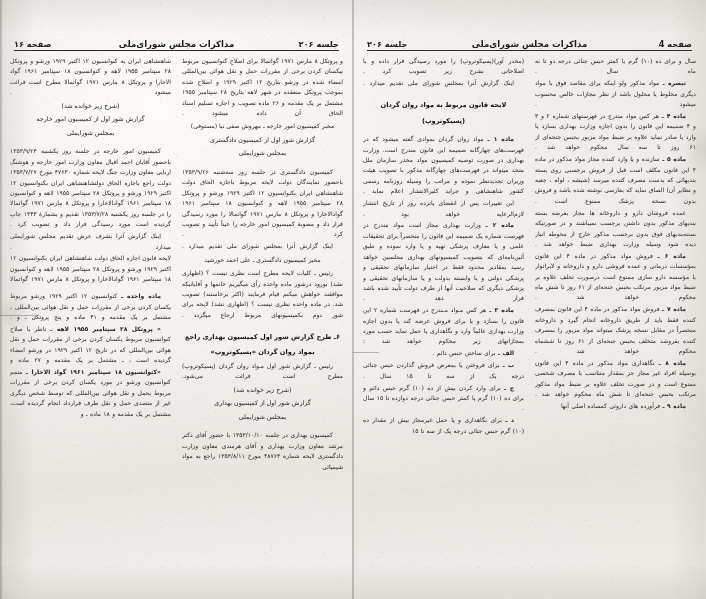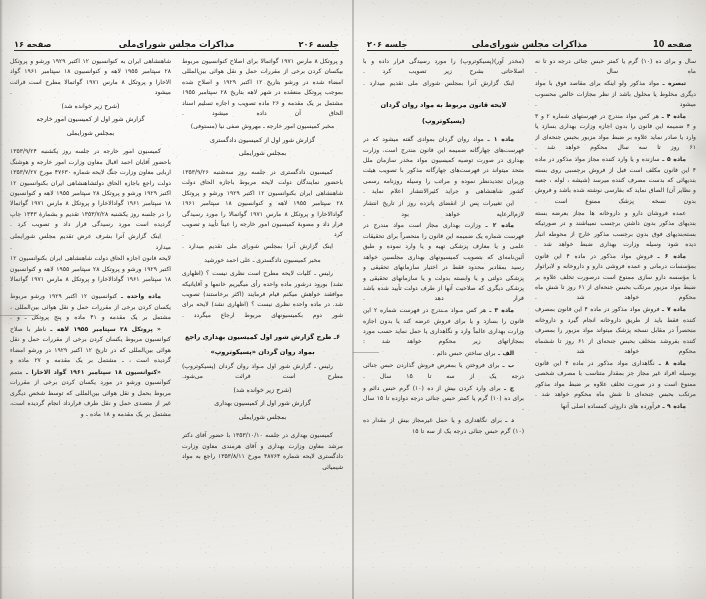--- a/index.html
+++ b/index.html
@@ -213,21 +213,21 @@
 <div id="scan">
 
   <div class="paper-base"></div>
   <div class="speckle"></div>
 
   <div class="spread">
 
     <div class="page">
 
       <div class="runhead">
-        <span class="rh-side">صفحه 10</span>
+        <span class="rh-side">صفحه 4</span>
         <span class="rh-center">مذاکرات مجلس شورای‌ملی</span>
         <span class="rh-side">جلسه ۲۰۶</span>
       </div>
 
       <div class="cols">
 
         <div class="col">
           <p class="pg noindent">سال و برای ده (۱۰) گرم یا کمتر حبس جنائی درجه دو تا نه ماه سال .</p>
 
           <p class="pg">

